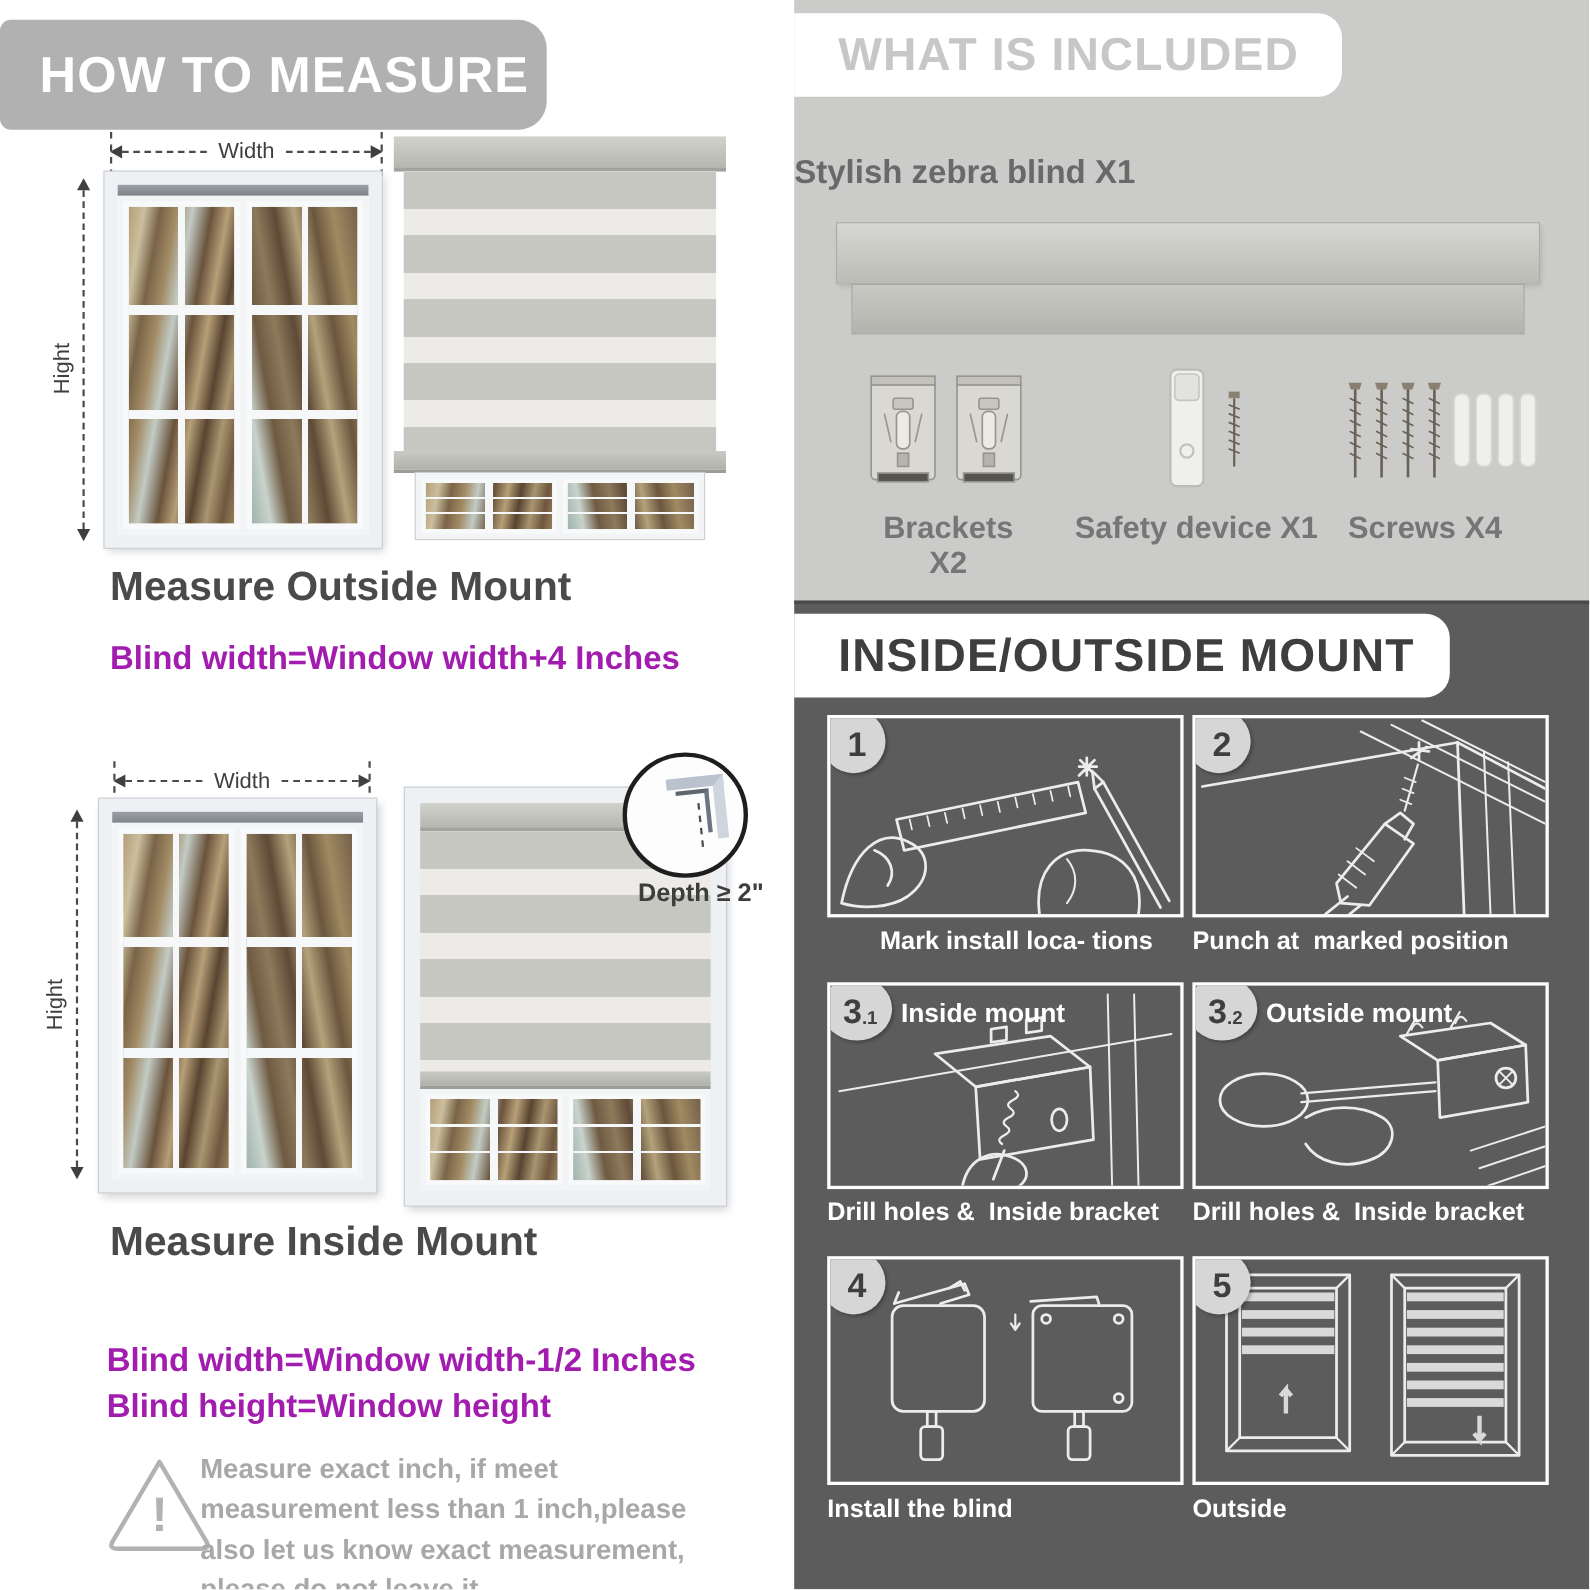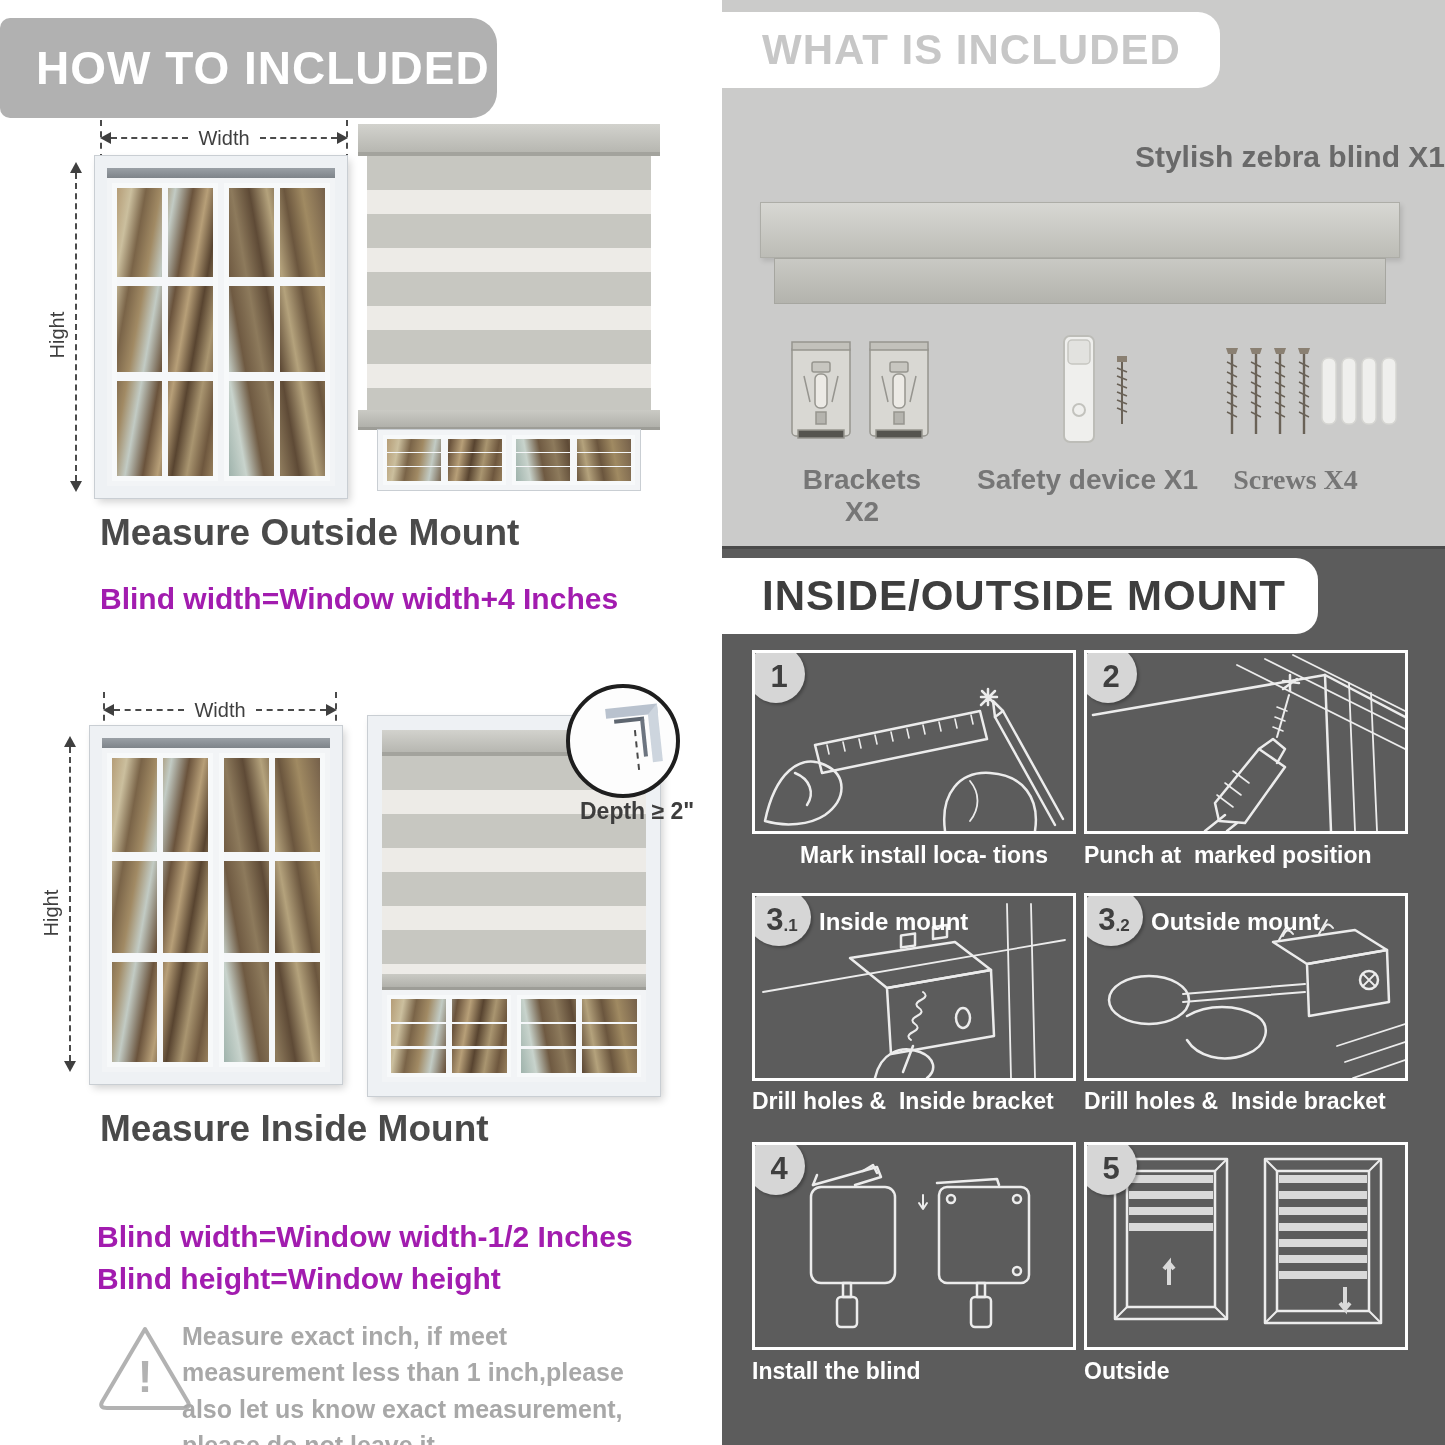--- a/index.html
+++ b/index.html
@@ -62,21 +62,21 @@
 
   .warn-text{font-size:25px;font-weight:bold;color:#a8a8a8;line-height:1.45;}
 
   
   .panel-light{left:722px;top:0;width:723px;height:546px;background:#cbcbca;}
   .panel-dark{left:722px;top:546px;width:723px;height:899px;background:#5c5c5c;border-top:3px solid #4a4a4a;box-sizing:border-box;}
   .hdr-white{background:#fff;border-radius:0 22px 22px 0;font-weight:bold;font-size:42px;
              letter-spacing:1px;line-height:76px;padding-left:40px;box-sizing:border-box;height:76px;}
   .hdr-included{left:722px;top:12px;width:498px;color:#c7c7c7;}
   .hdr-mount{left:722px;top:558px;width:596px;color:#3e3e3e;}
-  .product-lbl{left:722px;top:140px;width:723px;text-align:right;font-size:30px;font-weight:bold;color:#696969;}
+  .product-lbl{left:722px;top:140px;width:723px;text-align:left;font-size:30px;font-weight:bold;color:#696969;}
   .item-lbl{top:464px;text-align:center;font-size:28px;font-weight:bold;color:#767676;}
 
   .rail-top{left:760px;top:202px;width:640px;height:56px;
             background:linear-gradient(#d7d7d3,#bcbcb6);border:1px solid #adada7;box-sizing:border-box;
             box-shadow:2px 3px 5px rgba(0,0,0,.12);}
   .rail-bot{left:774px;top:258px;width:612px;height:46px;
             background:linear-gradient(#c9c9c4,#b3b3ad);border:1px solid #a6a6a0;box-sizing:border-box;}
 
   
   .step{border:3px solid #fff;overflow:hidden;background:#5c5c5c;}
@@ -87,21 +87,21 @@
   .badge .s{font-size:17px;margin-top:18px;}
   .inner-lbl{position:absolute;left:64px;top:12px;font-size:24px;font-weight:bold;color:#fff;}
   .caption{font-size:23px;font-weight:bold;color:#fff;white-space:pre-wrap;}
   .lineart{stroke:#ececec;stroke-width:2.5;fill:none;stroke-linecap:round;stroke-linejoin:round;}
 </style>
 </head>
 <body>
 
 <div class="canvas">
 
-  <div class="abs hdr-gray">HOW TO INCLUDED</div>
+  <div class="abs hdr-gray">HOW TO MEASURE</div>
 
   <div class="abs arrow-h" style="left:100px;top:128px;width:248px;">
     <span class="tick-v" style="left:0;"></span>
     <span class="tick-v" style="right:0;"></span>
     <span class="tri-l"></span>
       <span class="dash"></span>
     <span class="lbl">Width</span>
     <span class="dash"></span>
       <span class="tri-r"></span>
   </div>
@@ -254,21 +254,21 @@
     <g fill="#f4f4f1" stroke="#d8d8d4" stroke-width="1.5" opacity="0.9">
       <rect x="104" y="20" width="14" height="66" rx="6"></rect>
       <rect x="124" y="20" width="14" height="66" rx="6"></rect>
       <rect x="144" y="20" width="14" height="66" rx="6"></rect>
       <rect x="164" y="20" width="14" height="66" rx="6"></rect>
     </g>
   </svg>
 
   <div class="abs item-lbl" style="left:782px;width:160px;">Brackets X2</div>
   <div class="abs item-lbl" style="left:965px;width:245px;">Safety device X1</div>
-  <div class="abs item-lbl" style="left:1208px;width:175px;font-family:Liberation Serif, serif;">Screws X4</div>
+  <div class="abs item-lbl" style="left:1208px;width:175px;">Screws X4</div>
 
   <div class="abs hdr-white hdr-mount">INSIDE/OUTSIDE MOUNT</div>
 
   <div class="abs step" style="left:752px;top:650px;width:318px;height:178px;">
     <div class="badge">
         <span class="n">1</span>
         <span class="s"></span>
       </div>
     <svg width="318" height="178" viewBox="0 0 318 178">
       <g class="lineart">

